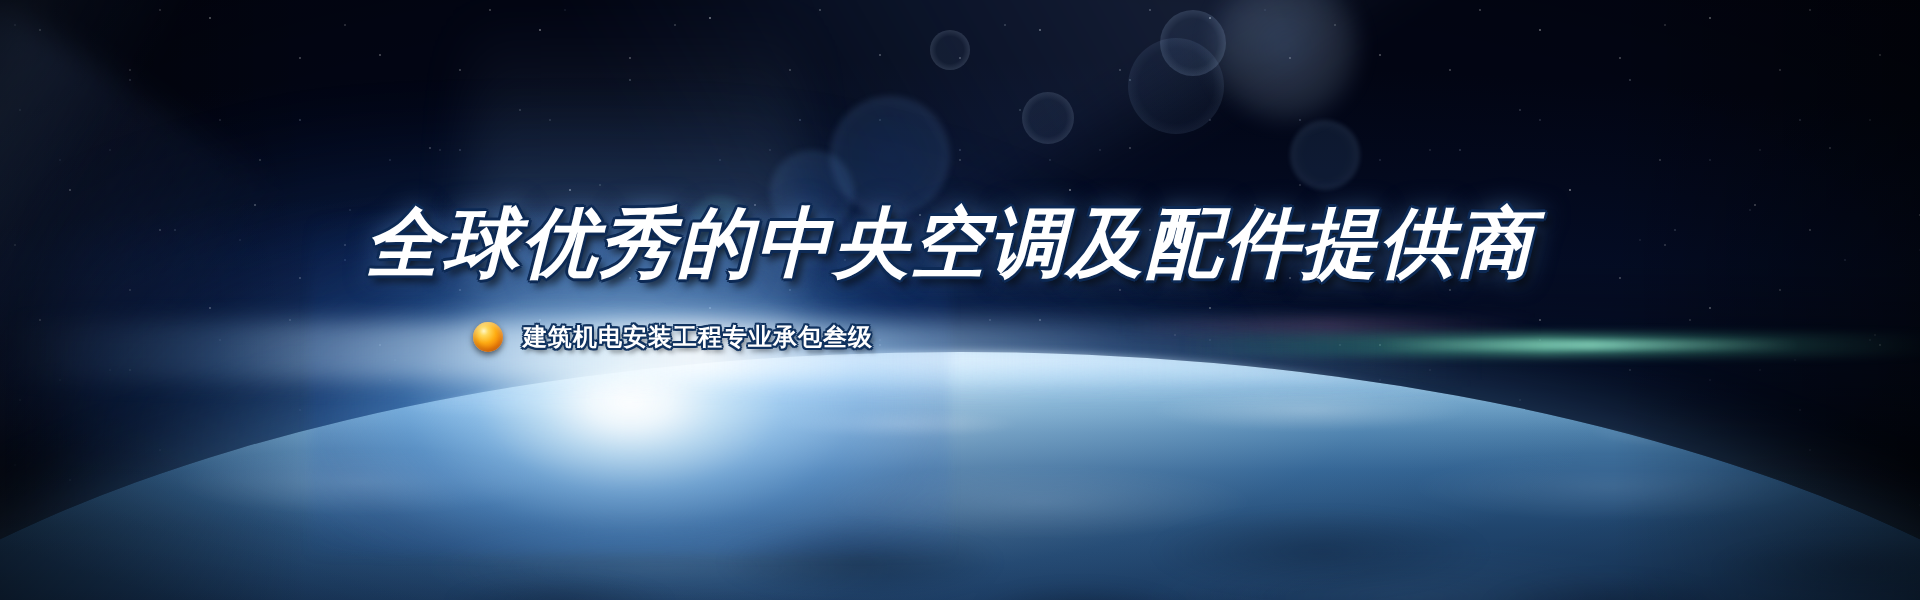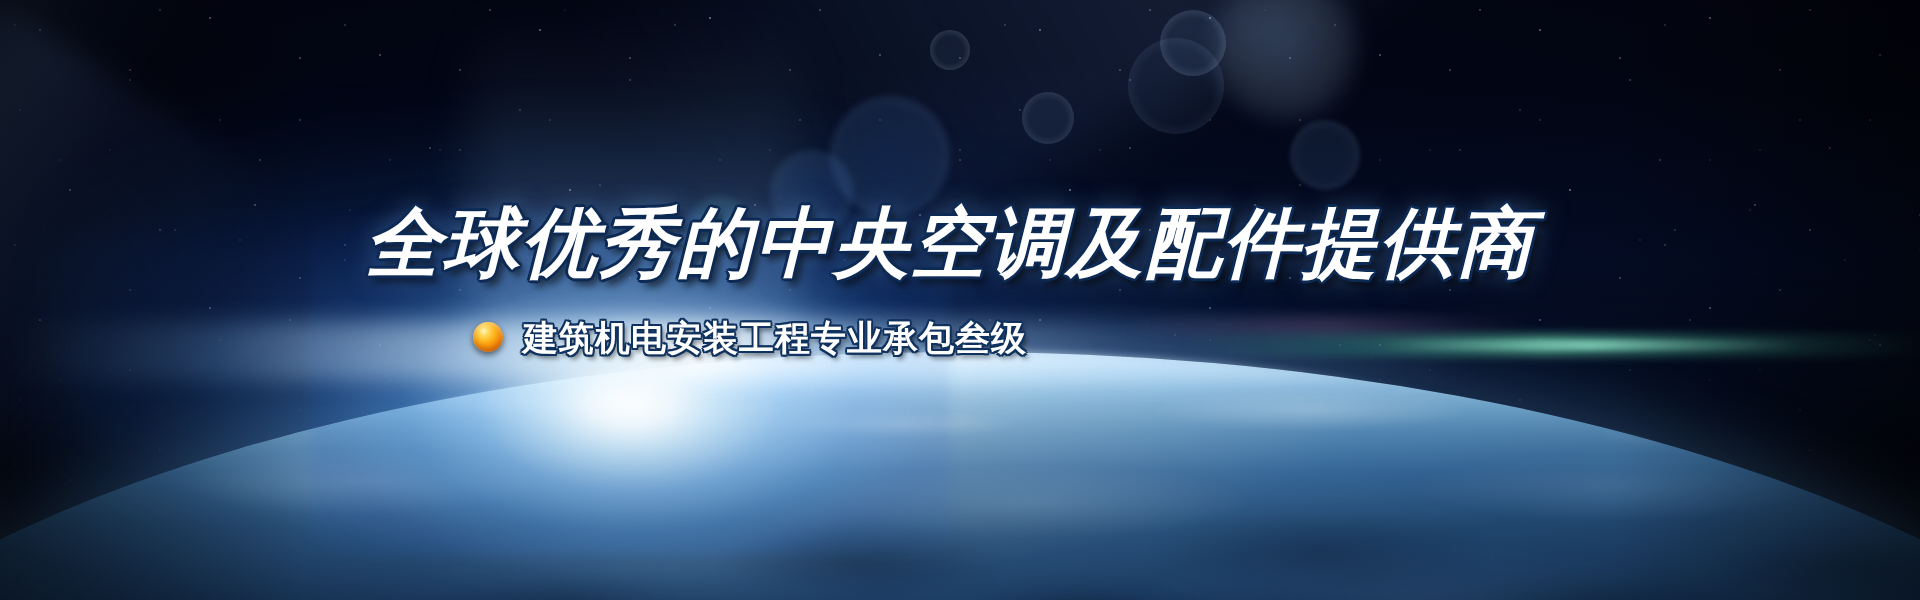--- a/index.html
+++ b/index.html
@@ -314,21 +314,21 @@
     border-radius:50%;
     margin-right:20px;
     background:
       radial-gradient(circle at 36% 30%, #fff6c8 0%, #ffd95c 16%, #ffae14 42%, #f4860a 66%, #d96505 86%, #b04e04 100%);
     box-shadow:
       0 3px 6px rgba(0,0,0,.55),
       inset 0 -3px 6px rgba(150,60,0,.45),
       inset 0 2px 4px rgba(255,250,210,.55);
   }
   .bullet-text {
-    font-size:35px;
+    font-size:24px;
     font-weight:bold;
     color:#ffffff;
     white-space:nowrap;
     letter-spacing:1px;
     line-height:1;
     text-shadow:
       -1.6px -1.6px 0 #10325f,
        1.6px -1.6px 0 #10325f,
       -1.6px  1.6px 0 #10325f,
        1.6px  1.6px 0 #10325f,

